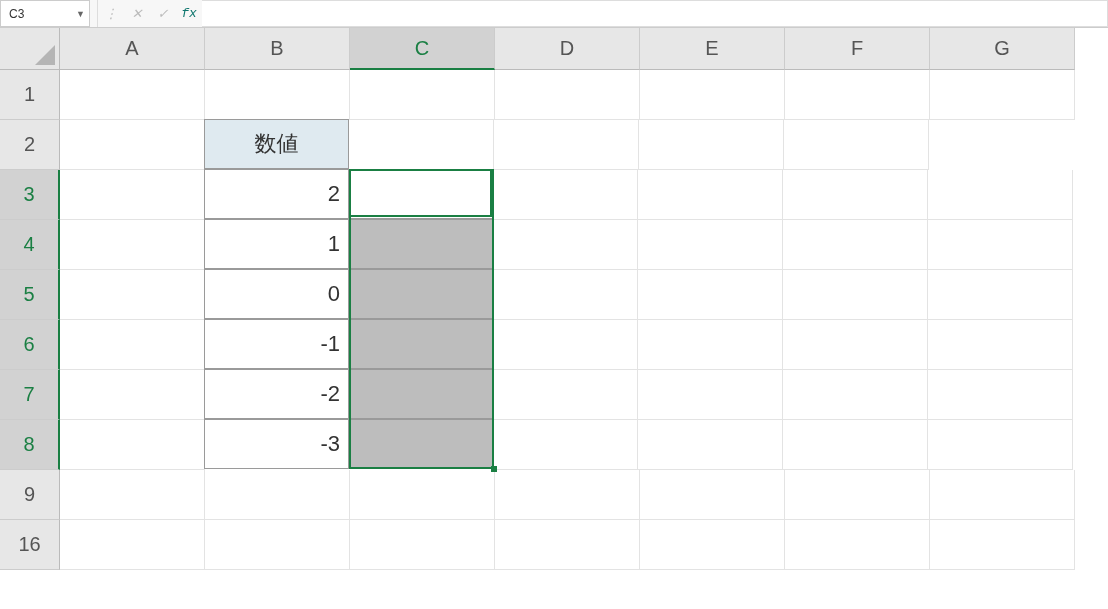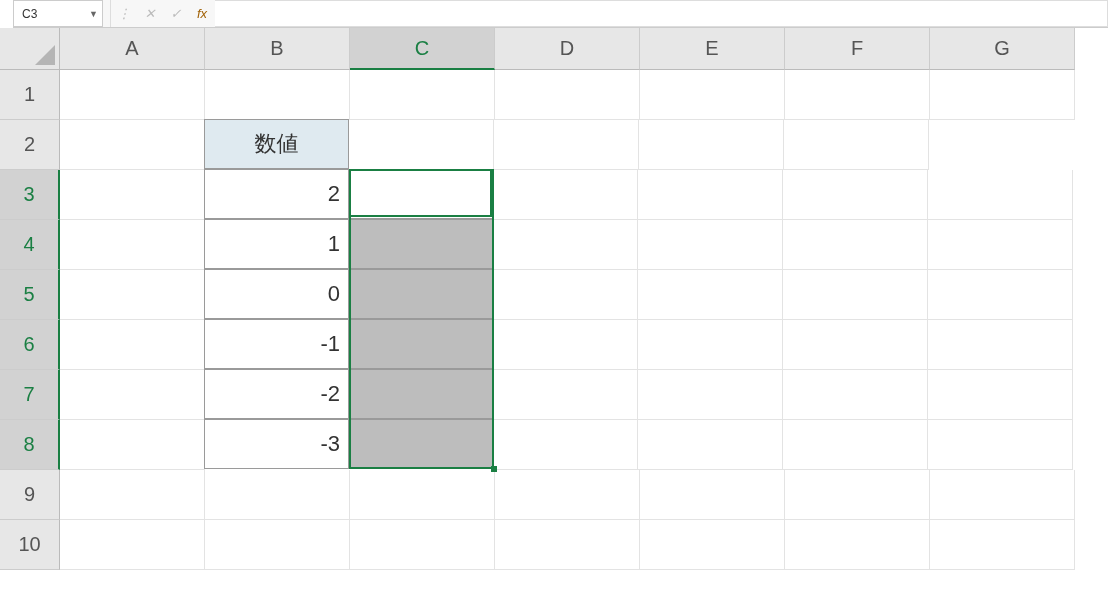--- a/index.html
+++ b/index.html
@@ -10,21 +10,20 @@
     font-size: 14px;
     color: #333;
     user-select: none;
   }
   .formula-bar {
     display: flex;
     align-items: flex-end;
     height: 28px;
     border-bottom: 1px solid #ccc;
     background: #f7f7f7;
-    margin-left: 13px;
   }
   .name-box {
     width: 90px;
     height: 100%;
     border: 1px solid #ccc;
     background: #fff;
     display: flex;
     align-items: center;
     padding: 0 8px;
     font-size: 12px;
@@ -44,21 +43,21 @@
   .fb-btn {
     width: 26px;
     display: flex;
     align-items: center;
     justify-content: center;
     color: #bbb;
     font-size: 13px;
     font-style: italic;
     height: 100%;
   }
-  .fb-btn.fx { font-style: italic; font-family: Liberation Sans, sans-serif; color:#a16207; }
+  .fb-btn.fx { font-style: italic; font-family: Liberation Mono, monospace; color:#0f766e; }
   .formula-input {
     flex: 1;
     height: 100%;
     background: #fff;
     border: 1px solid #ddd;
     border-left:none;
     padding: 0 6px;
     font-size: 13px;
     display:flex;
     align-items:center;
@@ -206,21 +205,21 @@
   <div class="row-headers" id="rowHeaders">
       <div class="row-h">1</div>
       <div class="row-h">2</div>
       <div class="row-h sel">3</div>
       <div class="row-h sel">4</div>
       <div class="row-h sel">5</div>
       <div class="row-h sel">6</div>
       <div class="row-h sel">7</div>
       <div class="row-h sel">8</div>
       <div class="row-h">9</div>
-      <div class="row-h">10</div>
+      <div class="row-h">16</div>
     </div>
   <div class="grid" id="grid">
       <div class="g-row">
         <div class="g-cell"></div>
         <div class="g-cell"></div>
         <div class="g-cell"></div>
         <div class="g-cell"></div>
         <div class="g-cell"></div>
         <div class="g-cell"></div>
         <div class="g-cell"></div>

